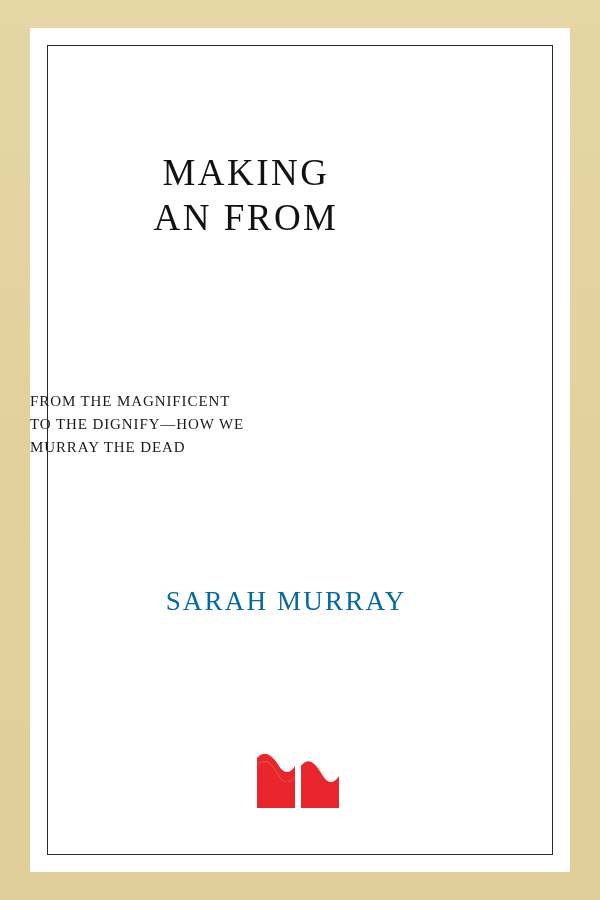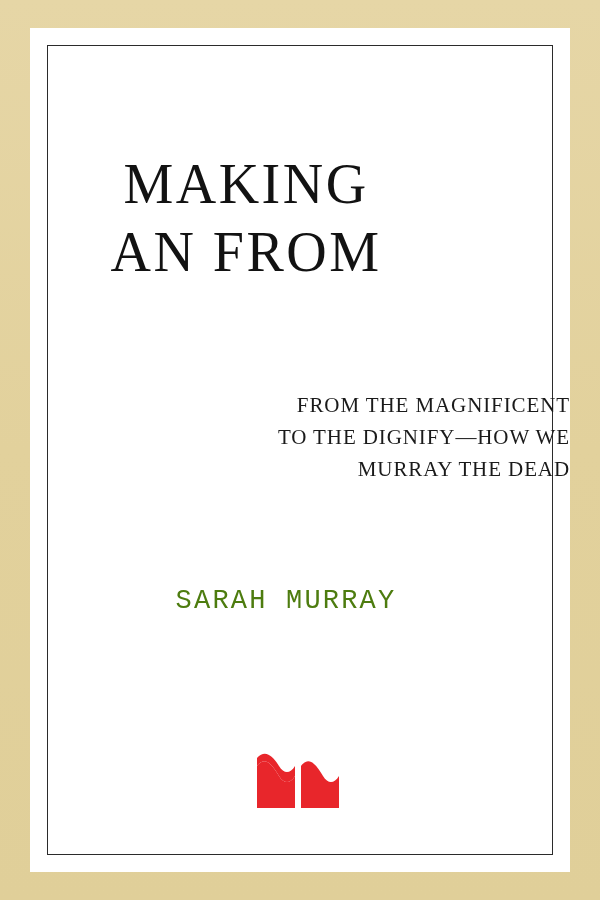--- a/index.html
+++ b/index.html
@@ -56,56 +56,56 @@
     height: 844px;
     box-sizing: border-box;
   }
   .title {
     position: absolute;
     left: 0;
     top: 122px;
     width: 432px;
     text-align: center;
     font-family: "Liberation Serif", serif;
-    font-size: 56px;
+    font-size: 37px;
     letter-spacing: 2.5px;
     line-height: 1.22;
     color: #121212;
     font-weight: 400;
   }
   .title .line {
     display: block;
     white-space: nowrap;
   }
   .subtitle {
     position: absolute;
     left: 0;
     top: 362px;
     width: 540px;
-    text-align: right;
+    text-align: left;
     font-family: "Liberation Serif", serif;
-    font-size: 21px;
+    font-size: 15px;
     letter-spacing: 0.9px;
     line-height: 1.52;
     color: #1a1a1a;
   }
   .subtitle .line {
     display: block;
     white-space: nowrap;
   }
   .author {
     position: absolute;
     left: 0;
     top: 558px;
     width: 512px;
     text-align: center;
-    font-family: Liberation Mono, monospace;
+    font-family: Liberation Serif, serif;
     font-size: 27px;
     letter-spacing: 2.2px;
-    color: #4d7c0f;
+    color: #0369a1;
   }
   .logo {
     position: absolute;
     left: 50%;
     transform: translateX(-50%);
     top: 722px;
     width: 92px;
     height: 62px;
   }
   .logo svg { display: block; }

